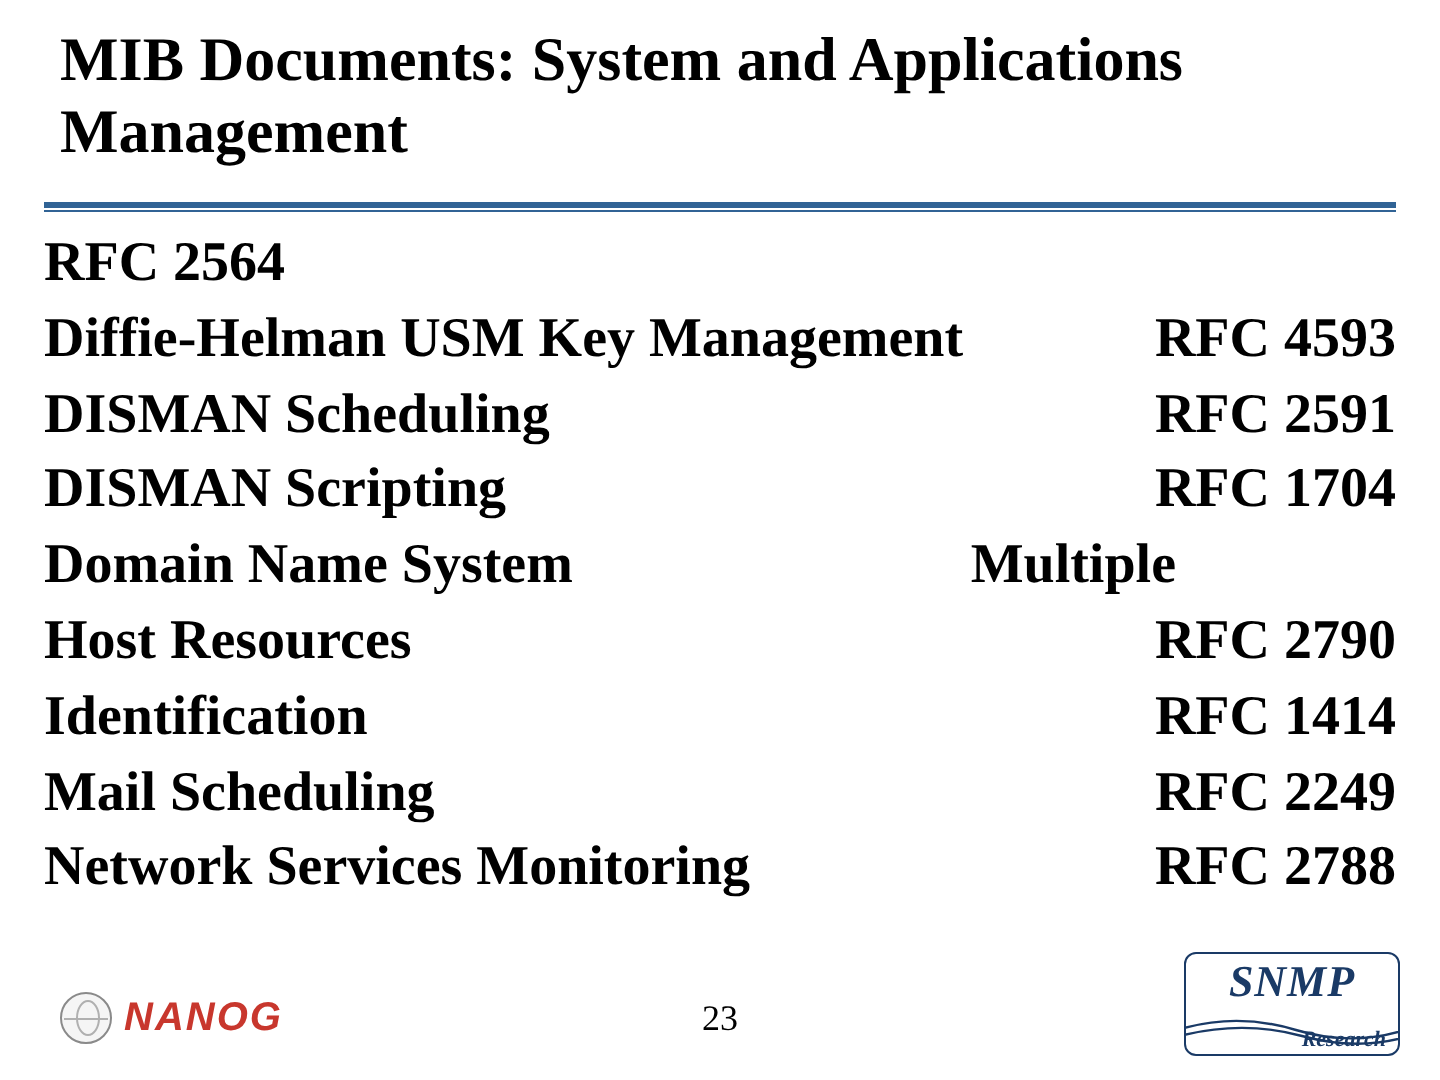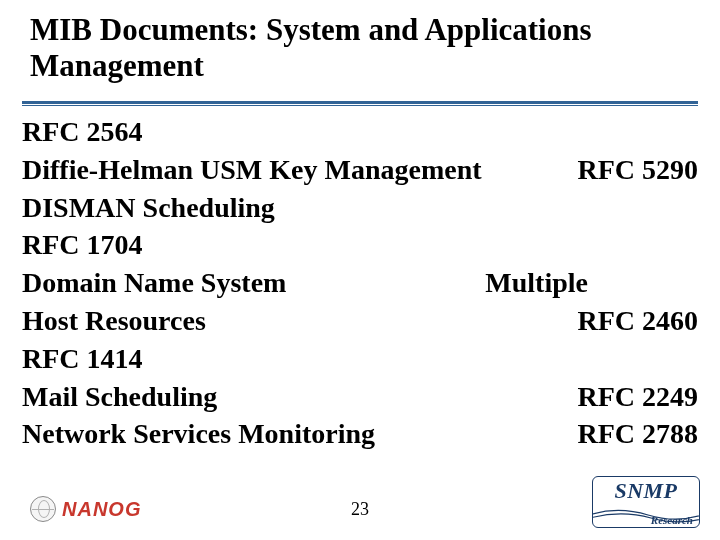--- a/index.html
+++ b/index.html
@@ -163,37 +163,40 @@
     <div class="bar1"></div>
     <div class="bar2"></div>
   </div>
 
   <div class="content" id="content">
       <div class="row">
         <span class="rfc">RFC 2564</span>
       </div>
       <div class="row">
         <span>Diffie-Helman USM Key Management</span>
-        <span class="rfc">RFC 5290</span>
+        <span class="rfc">RFC 4593</span>
       </div>
       <div class="row">
         <span>DISMAN Scheduling</span>
-      </div>
-      <div class="row">
+        <span class="rfc">RFC 2591</span>
+      </div>
+      <div class="row">
+        <span>DISMAN Scripting</span>
         <span class="rfc">RFC 1704</span>
       </div>
       <div class="row multiple">
         <span>Domain Name System</span>
         <span class="rfc">Multiple</span>
       </div>
       <div class="row">
         <span>Host Resources</span>
-        <span class="rfc">RFC 2460</span>
-      </div>
-      <div class="row">
+        <span class="rfc">RFC 2790</span>
+      </div>
+      <div class="row">
+        <span>Identification</span>
         <span class="rfc">RFC 1414</span>
       </div>
       <div class="row">
         <span>Mail Scheduling</span>
         <span class="rfc">RFC 2249</span>
       </div>
       <div class="row">
         <span>Network Services Monitoring</span>
         <span class="rfc">RFC 2788</span>
       </div>

